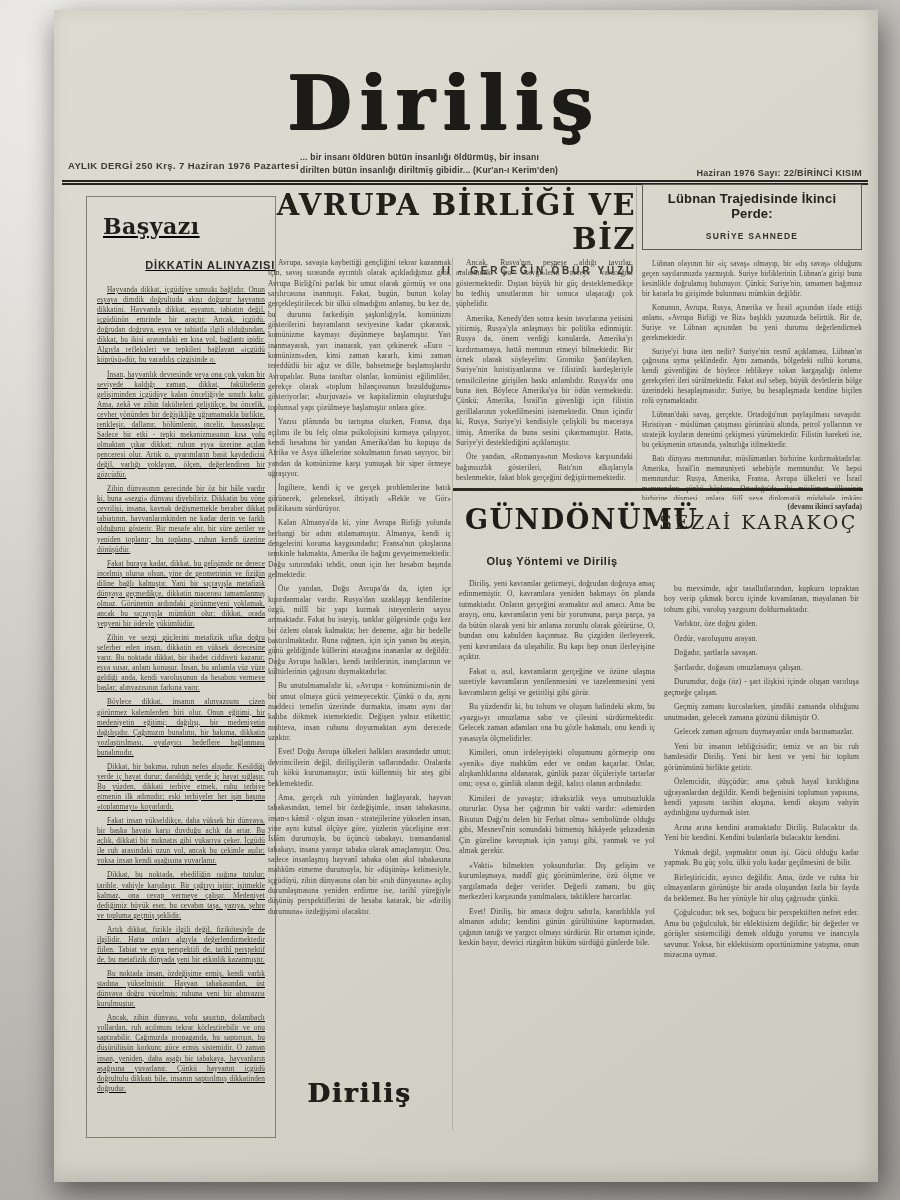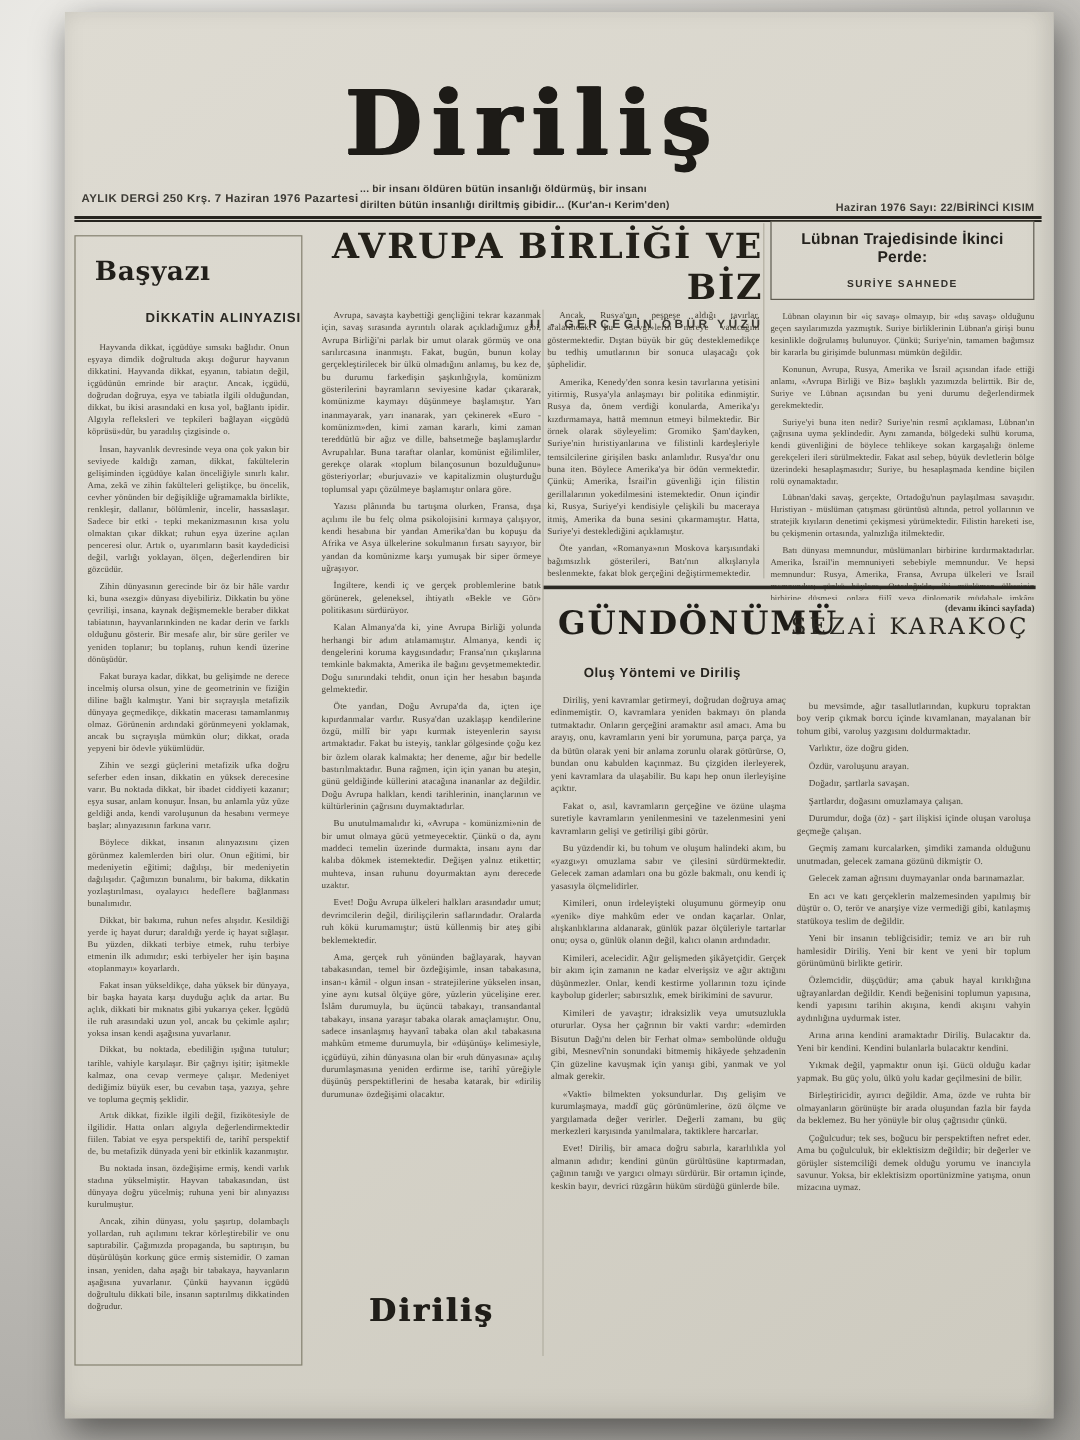--- a/index.html
+++ b/index.html
@@ -42,21 +42,21 @@
   }
   
   .body-text p{
     font-family:"Liberation Serif", serif;
     font-size:7.5px;line-height:1.38;margin:0 0 4px 0;
     text-align:justify;text-indent:10px;color:#454034;
     letter-spacing:.1px;word-spacing:.4px;
   }
   .clip{overflow:hidden;}
   
-  .basyazi-box{left:8px;top:186px;width:188px;height:940px;border:1px solid #84806f;}
+  .basyazi-box{left:32px;top:186px;width:188px;height:940px;border:1px solid #84806f;text-decoration:underline;}
   .basyazi-kicker{
     margin:16px 0 0 16px;font-family:"DejaVu Serif", serif;font-weight:bold;
     font-size:22px;color:#211f1a;letter-spacing:.5px;
   }
   .basyazi-title{
     text-align:right;margin-top:20px;font-family:"Liberation Sans", sans-serif;
     font-weight:bold;font-size:11px;letter-spacing:.8px;color:#2b2923;
   }
   .basyazi-body{margin:14px 10px 0;height:840px;}
   .basyazi-body p{font-size:7.3px;}
@@ -194,36 +194,34 @@
     <div class="gnd-title">GÜNDÖNÜMÜ</div>
     <div class="gnd-author">SEZAİ KARAKOÇ</div>
     <div class="gnd-cols">
       <div class="gnd-col1 clip">
         <div class="gnd-sub">Oluş Yöntemi ve Diriliş</div>
         <div class="body-text">
             <p>Diriliş, yeni kavramlar getirmeyi, doğrudan doğruya amaç edinmemiştir. O, kavramlara yeniden bakmayı ön planda tutmaktadır. Onların gerçeğini aramaktır asıl amacı. Ama bu arayış, onu, kavramların yeni bir yorumuna, parça parça, ya da bütün olarak yeni bir anlama zorunlu olarak götürürse, O, bundan onu kabulden kaçınmaz. Bu çizgiden ilerleyerek, yeni kavramlara da ulaşabilir. Bu kapı hep onun ilerleyişine açıktır.</p>
             <p>Fakat o, asıl, kavramların gerçeğine ve özüne ulaşma suretiyle kavramların yenilenmesini ve tazelenmesini yeni kavramların gelişi ve getirilişi gibi görür.</p>
             <p>Bu yüzdendir ki, bu tohum ve oluşum halindeki akım, bu «yazgı»yı omuzlama sabır ve çilesini sürdürmektedir. Gelecek zaman adamları ona bu gözle bakmalı, onu kendi iç yasasıyla ölçmelidirler.</p>
             <p>Kimileri, onun irdeleyişteki oluşumunu görmeyip onu «yenik» diye mahkûm eder ve ondan kaçarlar. Onlar, alışkanlıklarına aldanarak, günlük pazar ölçüleriyle tartarlar onu; oysa o, günlük olanın değil, kalıcı olanın ardındadır.</p>
-            <p>Kimileri, acelecidir. Ağır gelişmeden şikâyetçidir. Gerçek bir akım için zamanın ne kadar elverişsiz ve ağır aktığını düşünmezler. Onlar, kendi kestirme yollarının tozu içinde kaybolup giderler; sabırsızlık, emek birikimini de savurur.</p>
             <p>Kimileri de yavaştır; idraksizlik veya umutsuzlukla otururlar. Oysa her çağrının bir vakti vardır: «demirden Bisutun Dağı'nı delen bir Ferhat olma» sembolünde olduğu gibi, Mesnevî'nin sonundaki bitmemiş hikâyede şehzadenin Çin güzeline kavuşmak için yanışı gibi, yanmak ve yol almak gerekir.</p>
             <p>«Vakti» bilmekten yoksundurlar. Dış gelişim ve kurumlaşmaya, maddî güç görünümlerine, özü ölçme ve yargılamada değer verirler. Değerli zamanı, bu güç merkezleri karşısında yanılmalara, taktiklere harcarlar.</p>
             <p>Evet! Diriliş, bir amaca doğru sabırla, kararlılıkla yol almanın adıdır; kendini günün gürültüsüne kaptırmadan, çağının tanığı ve yargıcı olmayı sürdürür. Bir ortamın içinde, keskin bayır, devrici rüzgârın hüküm sürdüğü günlerde bile.</p>
           </div>
       </div>
       <div class="gnd-col2 body-text clip">
           <p>bu mevsimde, ağır tasallutlarından, kupkuru topraktan boy verip çıkmak borcu içinde kıvamlanan, mayalanan bir tohum gibi, varoluş yazgısını doldurmaktadır.</p>
           <p>Varlıktır, öze doğru giden.</p>
           <p>Özdür, varoluşunu arayan.</p>
           <p>Doğadır, şartlarla savaşan.</p>
           <p>Şartlardır, doğasını omuzlamaya çalışan.</p>
           <p>Durumdur, doğa (öz) - şart ilişkisi içinde oluşan varoluşa geçmeğe çalışan.</p>
           <p>Geçmiş zamanı kurcalarken, şimdiki zamanda olduğunu unutmadan, gelecek zamana gözünü dikmiştir O.</p>
           <p>Gelecek zaman ağrısını duymayanlar onda barınamazlar.</p>
-          <p>En acı ve katı gerçeklerin malzemesinden yapılmış bir düştür o. O, terör ve anarşiye vize vermediği gibi, katılaşmış statükoya teslim de değildir.</p>
           <p>Yeni bir insanın tebliğcisidir; temiz ve arı bir ruh hamlesidir Diriliş. Yeni bir kent ve yeni bir toplum görünümünü birlikte getirir.</p>
           <p>Özlemcidir, düşçüdür; ama çabuk hayal kırıklığına uğrayanlardan değildir. Kendi beğenisini toplumun yapısına, kendi yapısını tarihin akışına, kendi akışını vahyin aydınlığına uydurmak ister.</p>
           <p>Arına arına kendini aramaktadır Diriliş. Bulacaktır da. Yeni bir kendini. Kendini bulanlarla bulacaktır kendini.</p>
           <p>Yıkmak değil, yapmaktır onun işi. Gücü olduğu kadar yapmak. Bu güç yolu, ülkü yolu kadar geçilmesini de bilir.</p>
           <p>Birleştiricidir, ayırıcı değildir. Ama, özde ve ruhta bir olmayanların görünüşte bir arada oluşundan fazla bir fayda da beklemez. Bu her yönüyle bir oluş çağrısıdır çünkü.</p>
           <p>Çoğulcudur; tek ses, boğucu bir perspektiften nefret eder. Ama bu çoğulculuk, bir eklektisizm değildir; bir değerler ve görüşler sistemciliği demek olduğu yorumu ve inancıyla savunur. Yoksa, bir eklektisizm oportünizmine yatışma, onun mizacına uymaz.</p>
         </div>
     </div>
   </div>
 

